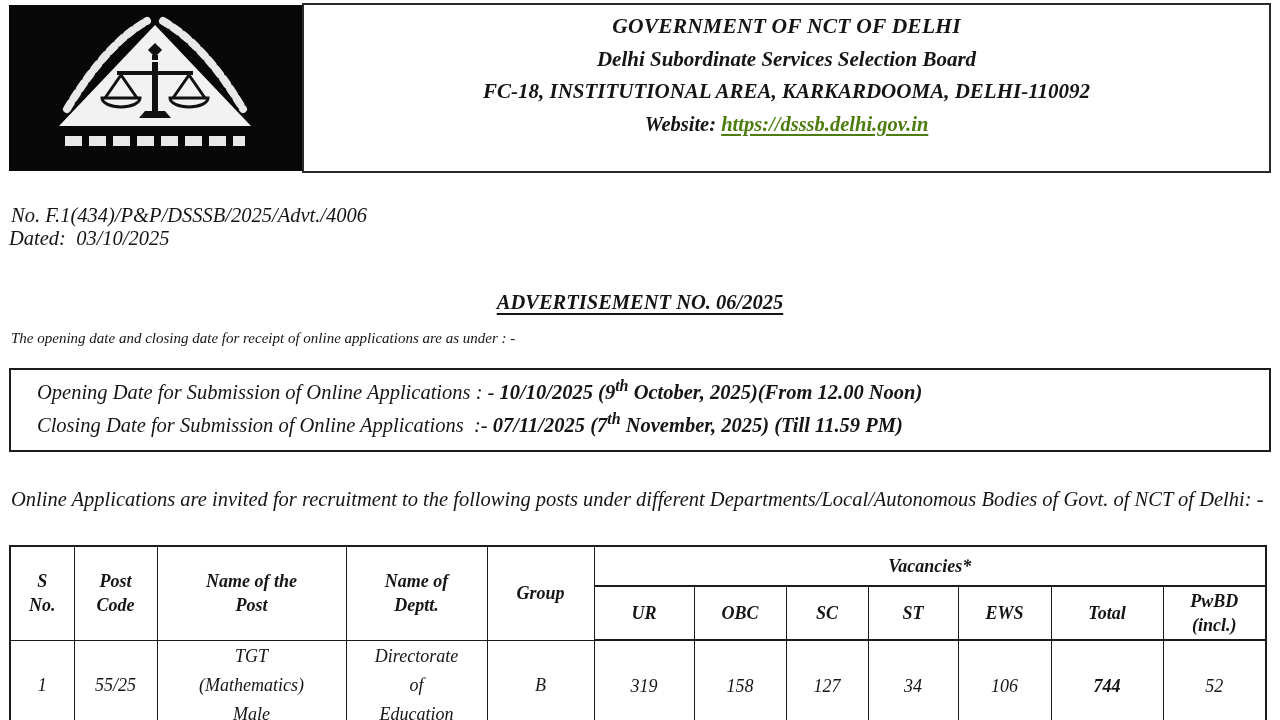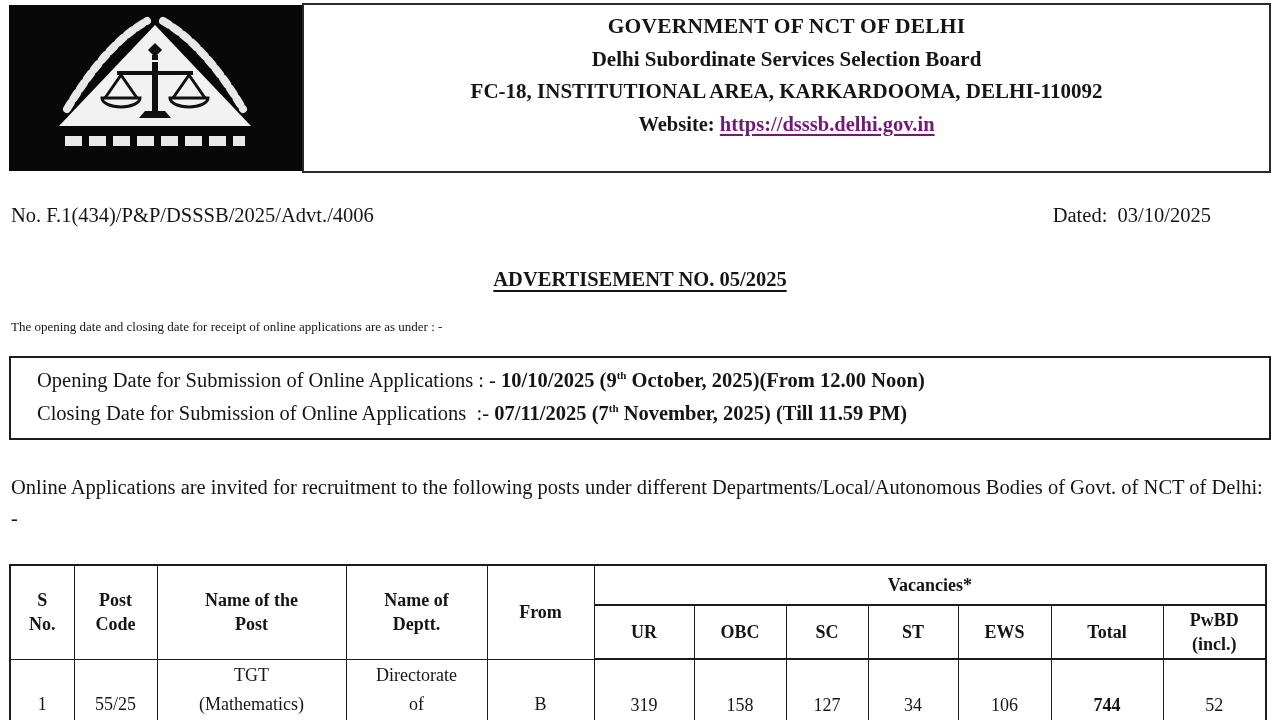--- a/index.html
+++ b/index.html
@@ -3,64 +3,64 @@
 <meta charset="utf-8">
 <style>
   * { margin: 0; padding: 0; box-sizing: border-box; }
   html, body {
     width: 1280px; height: 720px;
     overflow: hidden;
     background: #ffffff;
     font-family: "Liberation Serif", serif;
     color: #151515;
   }
-  .page { width: 1280px; height: 720px; padding: 3px 9px 0 9px; overflow: hidden; }
+  .page { width: 1280px; height: 720px; padding: 3px 9px 0 9px; overflow: hidden; font-style: italic; }
 
   
   .masthead { display: flex; align-items: stretch; height: 170px; }
   .logo-box { width: 293px; height: 166px; margin-top: 2px; background: #080808; flex: none; }
   .head-box {
     flex: 1; border: 2px solid #2a2a2a;
     text-align: center; padding-top: 5px;
   }
   .head-line { font-weight: bold; line-height: 32.5px; }
   .hl-1 { font-size: 21.5px; letter-spacing: 0.2px; }
   .hl-2 { font-size: 21px; }
   .hl-3 { font-size: 20px; }
   .hl-4 { font-size: 21px; }
   .hl-5 { font-size: 20.5px; }
-  .site-link { color: #701a75; text-decoration: underline; text-decoration-thickness: 2px; text-underline-offset: 3px; }
+  .site-link { color: #4d7c0f; text-decoration: underline; text-decoration-thickness: 2px; text-underline-offset: 3px; }
 
   
   .ref-row {
     display: flex; justify-content: space-between;
-    margin-top: 31px; font-size: 20.5px;
+    margin-top: 31px; font-size: 20.5px; flex-direction: column;
   }
   .ref-no { padding-left: 2px; }
   .dated { margin-right: 60px; white-space: pre; }
 
   
   .titles { text-align: center; margin-top: 37px; }
   .title-line {
     font-size: 20.5px; font-weight: bold; line-height: 30px;
     text-decoration: underline; text-decoration-thickness: 2px; text-underline-offset: 4px;
   }
 
   
-  .intro { margin-top: 25px; font-size: 13px; padding-left: 2px; }
+  .intro { margin-top: 13px; font-size: 15px; padding-left: 2px; }
 
   .dates-box {
     margin-top: 21px;
     border: 2.5px solid #1d1d1d;
     padding: 6px 10px 8px 26px;
     font-size: 20.5px; line-height: 33px;
   }
   .dates-box .lbl { white-space: pre; }
   .dates-box b { white-space: pre; }
-  sup { font-size: 11px; font-weight: bold; vertical-align: super; line-height: 0; }
+  sup { font-size: 16px; font-weight: bold; vertical-align: super; line-height: 0; }
 
   .body-par { margin-top: 32px; font-size: 20.5px; line-height: 31px; padding-left: 2px; }
 
   
   table.vac {
     margin-top: 30px;
     border-collapse: collapse; table-layout: fixed;
     width: 1258px;
     font-size: 18px;
   }
@@ -115,21 +115,21 @@
       <div class="head-line hl-5"><span style="white-space:pre;">Website: </span><a href="#" class="site-link">https://dsssb.delhi.gov.in</a></div>
     </div>
   </div>
 
   <div class="ref-row">
     <span class="ref-no">No. F.1(434)/P&amp;P/DSSSB/2025/Advt./4006</span>
     <span class="dated">Dated:  03/10/2025</span>
   </div>
 
   <div class="titles">
-    <div class="title-line">ADVERTISEMENT NO. 05/2025</div>
+    <div class="title-line">ADVERTISEMENT NO. 06/2025</div>
   </div>
 
   <div class="intro">The opening date and closing date for receipt of online applications are as under : -</div>
 
   <div class="dates-box">
     <div><span class="lbl">Opening Date for Submission of Online Applications : - </span><b>10/10/2025 (9</b><sup>th</sup><b> October, 2025)(From 12.00 Noon)</b></div>
     <div><span class="lbl">Closing Date for Submission of Online Applications  :- </span><b>07/11/2025 (7</b><sup>th</sup><b> November, 2025) (Till 11.59 PM)</b></div>
   </div>
 
   <div class="body-par">Online Applications are invited for recruitment to the following posts under different Departments/Local/Autonomous Bodies of Govt. of NCT of Delhi: -</div>
@@ -152,21 +152,21 @@
     <tbody>
         <tr class="hdr-top">
       <th rowspan="2">S
 No.</th>
       <th rowspan="2">Post
 Code</th>
       <th rowspan="2">Name of the
 Post</th>
       <th rowspan="2">Name of
 Deptt.</th>
-      <th rowspan="2">From</th>
+      <th rowspan="2">Group</th>
       <th colspan="7" class="span-head">Vacancies*</th>
     </tr>
     <tr class="hdr-sub">
       <th>UR</th>
       <th>OBC</th>
       <th>SC</th>
       <th>ST</th>
       <th>EWS</th>
       <th>Total</th>
       <th>PwBD

